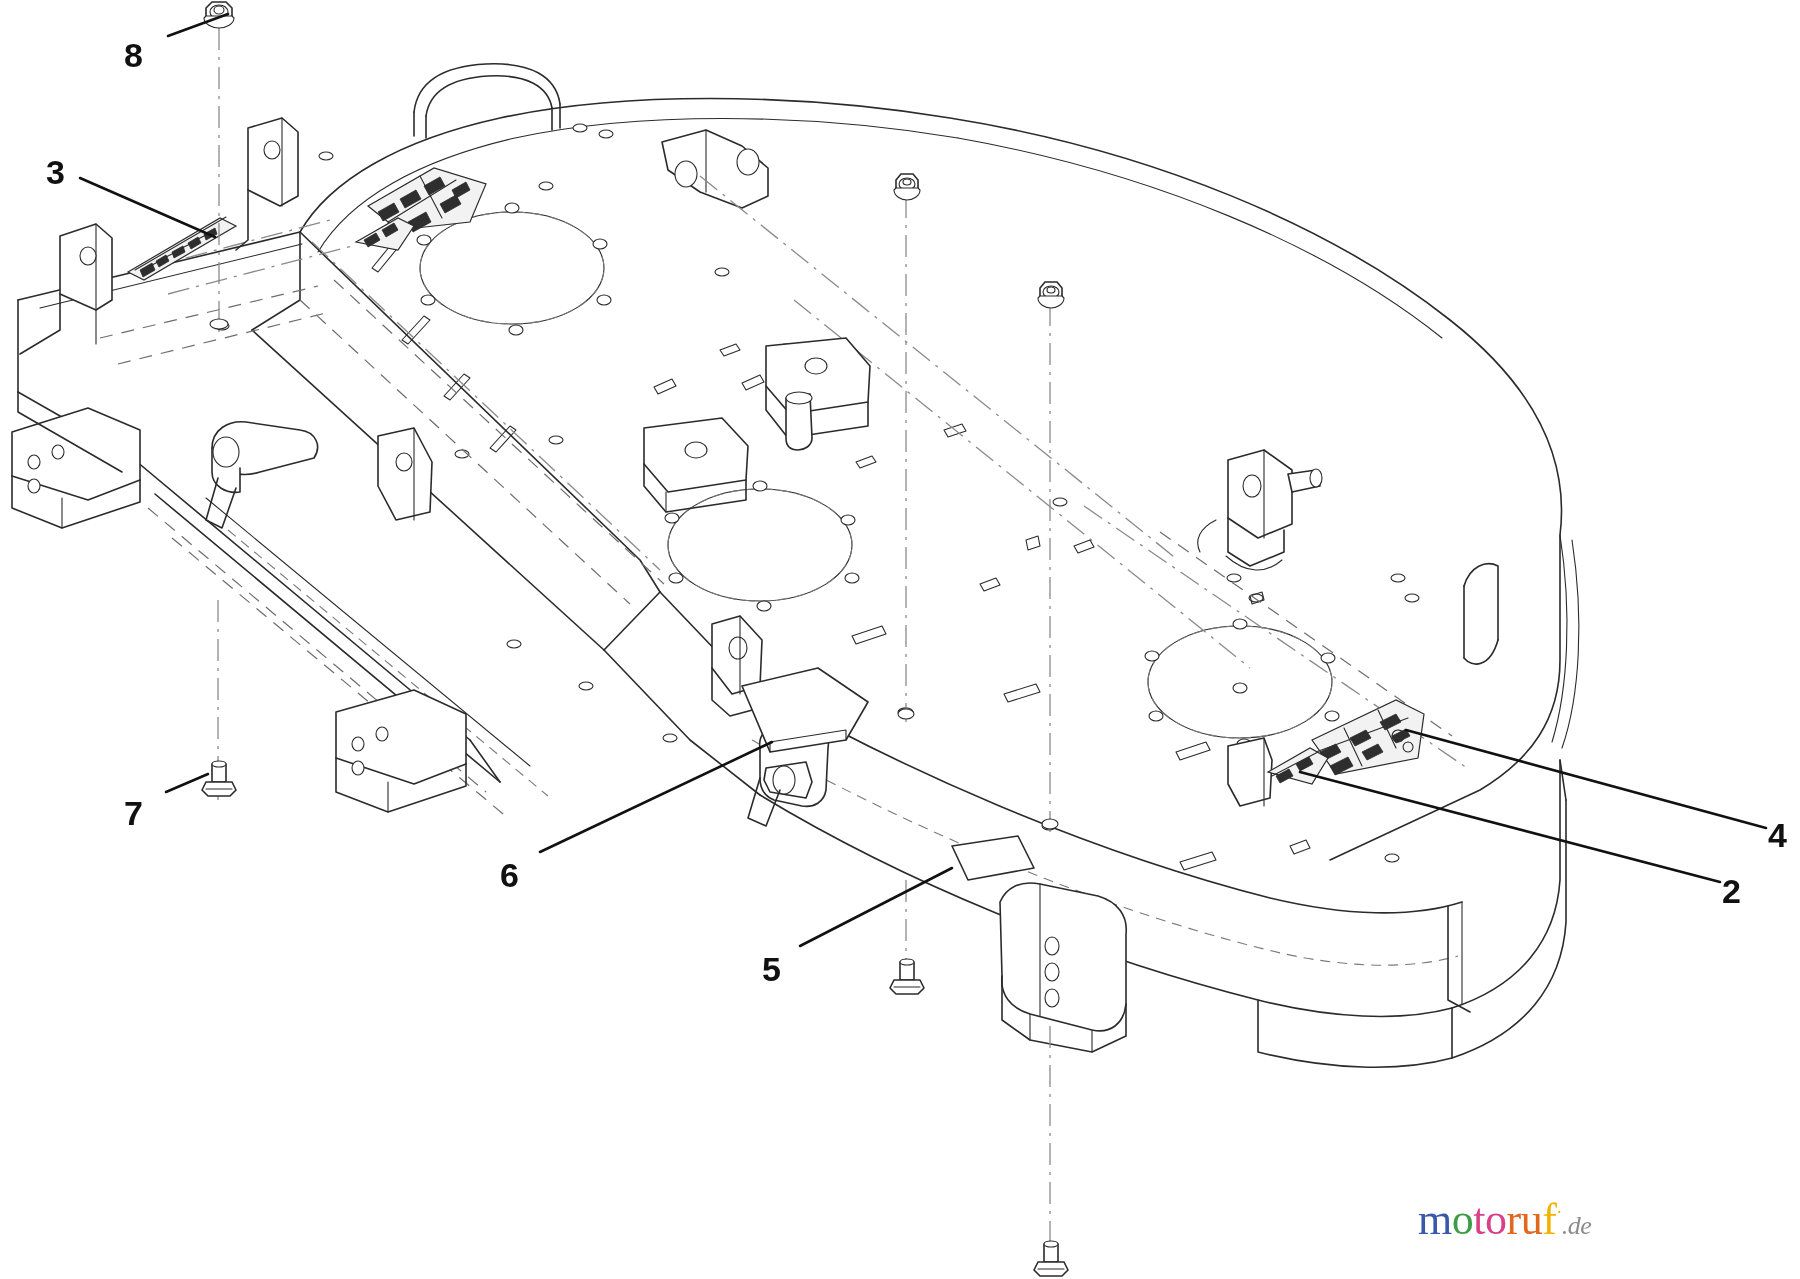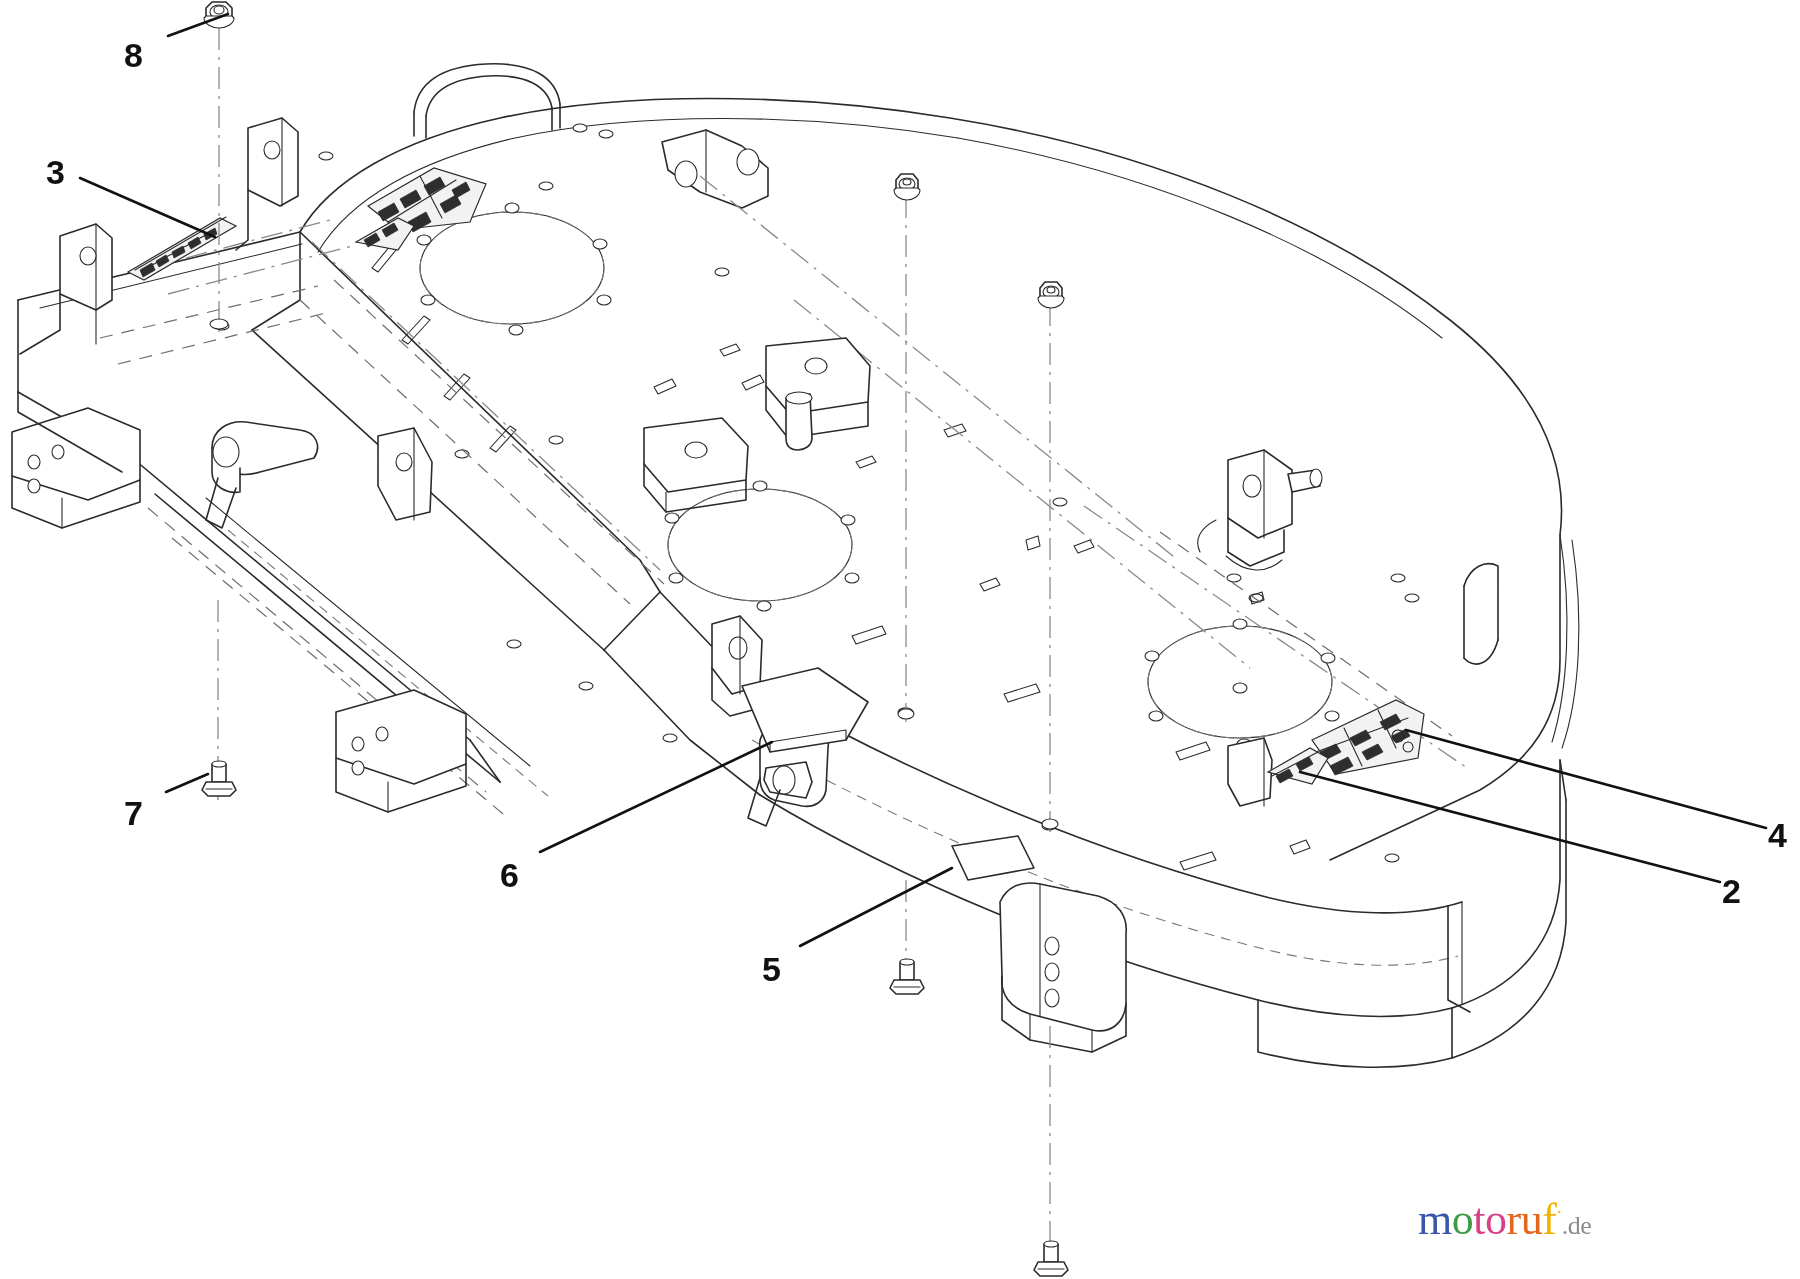--- a/index.html
+++ b/index.html
@@ -20,21 +20,21 @@
     position:absolute;
     left:1418px; top:1198px;
     font-family:"Liberation Serif",serif;
     font-size:44px;
     letter-spacing:-0.5px;
     line-height:1;
     white-space:nowrap;
     user-select:none;
   }
   #watermark .wm{display:inline-block;}
-  #watermark .tld{font-size:26px;vertical-align:baseline;}
+  #watermark .tld{font-size:26px;vertical-align:baseline;font-style:italic;}
 </style>
 </head>
 <body>
 
 <div id="stage">
 
   <svg id="art" viewBox="0 0 1800 1279" xmlns="http://www.w3.org/2000/svg">
     <defs>
       <style>
         .s  { fill:none; stroke:#2b2b2b; stroke-width:1.6; stroke-linejoin:round; stroke-linecap:round; }

